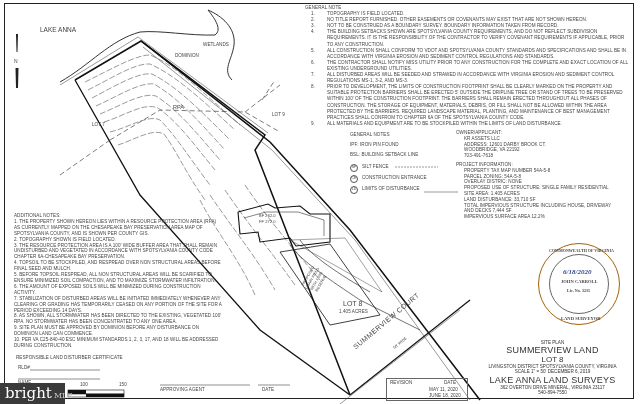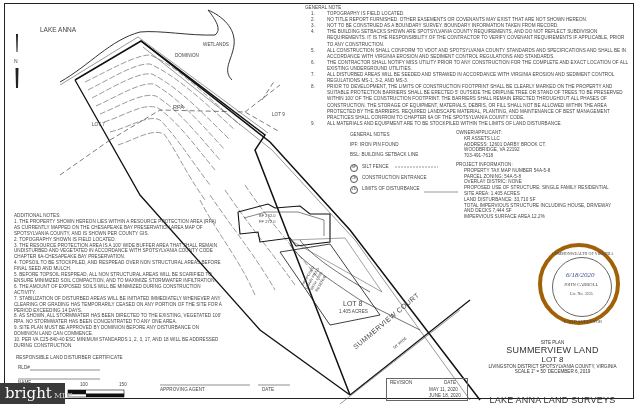--- a/index.html
+++ b/index.html
@@ -11,21 +11,21 @@
   svg.plan{position:absolute;left:0;top:0;}
   .gn-item{display:flex;}
   .gn-num{width:16px;flex:none;padding-left:6px;}
   .gn-text{white-space:normal;width:305px;}
   .legend-row{display:flex;align-items:center;height:11px;}
   .legend-sym{width:8px;height:8px;border:0.8px solid #555;border-radius:50%;font-size:3.5px;display:flex;align-items:center;justify-content:center;margin-right:4px;box-sizing:border-box;}
   .title-block{position:absolute;left:470px;top:340px;width:165px;text-align:center;color:#333;}
   .tb-small{font-size:4.6px;}
   .tb-big{font-size:9px;line-height:10px;letter-spacing:0.2px;}
   .tb-mid{font-size:8px;line-height:9px;}
-  .seal{position:absolute;left:538px;top:243px;width:82px;height:82px;border-radius:50%;border:4px solid #a16207;box-sizing:border-box;}
+  .seal{position:absolute;left:538px;top:243px;width:82px;height:82px;border-radius:50%;border:1px solid #a16207;box-sizing:border-box;font-weight:bold;}
   .seal-inner{position:absolute;left:10px;top:10px;width:60px;height:60px;border-radius:50%;border:0.8px solid #666;box-sizing:border-box;}
   .watermark{position:absolute;left:0;top:383px;width:65px;height:21px;background:#3a3a3a;color:#fff;font-family:"DejaVu Serif",serif;font-size:15px;line-height:21px;padding-left:5px;box-sizing:border-box;}
   .watermark .mls{font-size:8px;color:#ccc;margin-left:2px;}
   .revbox{position:absolute;left:386px;top:378px;width:82px;height:23px;border:0.8px solid #666;box-sizing:border-box;}
 </style>
 </head>
 <body>
 
 <div class="sheet"></div>
 
@@ -236,18 +236,18 @@
   <div class="abs tiny" style="left:28px;top:44px;font-family:'Liberation Serif',serif;font-size:4px;">Lic. No. 3235</div>
   <div class="abs tiny" style="left:22px;top:72px;font-family:'Liberation Serif',serif;font-size:4.5px;">LAND SURVEYOR</div>
 </div>
 
 <div class="title-block">
   <div class="tb-small">SITE PLAN</div>
   <div class="tb-big">SUMMERVIEW LAND</div>
   <div class="tb-mid">LOT 8</div>
   <div class="tb-small">LIVINGSTON DISTRICT SPOTSYLVANIA COUNTY, VIRGINIA</div>
   <div class="tb-small">SCALE 1" = 50'    DECEMBER 6, 2019</div>
-  <div class="tb-big" style="margin-top:21px;">LAKE ANNA LAND SURVEYS</div>
+  <div class="tb-big" style="margin-top:1px;">LAKE ANNA LAND SURVEYS</div>
   <div class="tb-small">362 OVERTON DRIVE MINERAL, VIRGINIA 23117</div>
   <div class="tb-small">540-894-7550</div>
 </div>
 
 <div class="watermark"><span>bright</span><span class="mls">MLS</span></div>
 
 </body></html>

